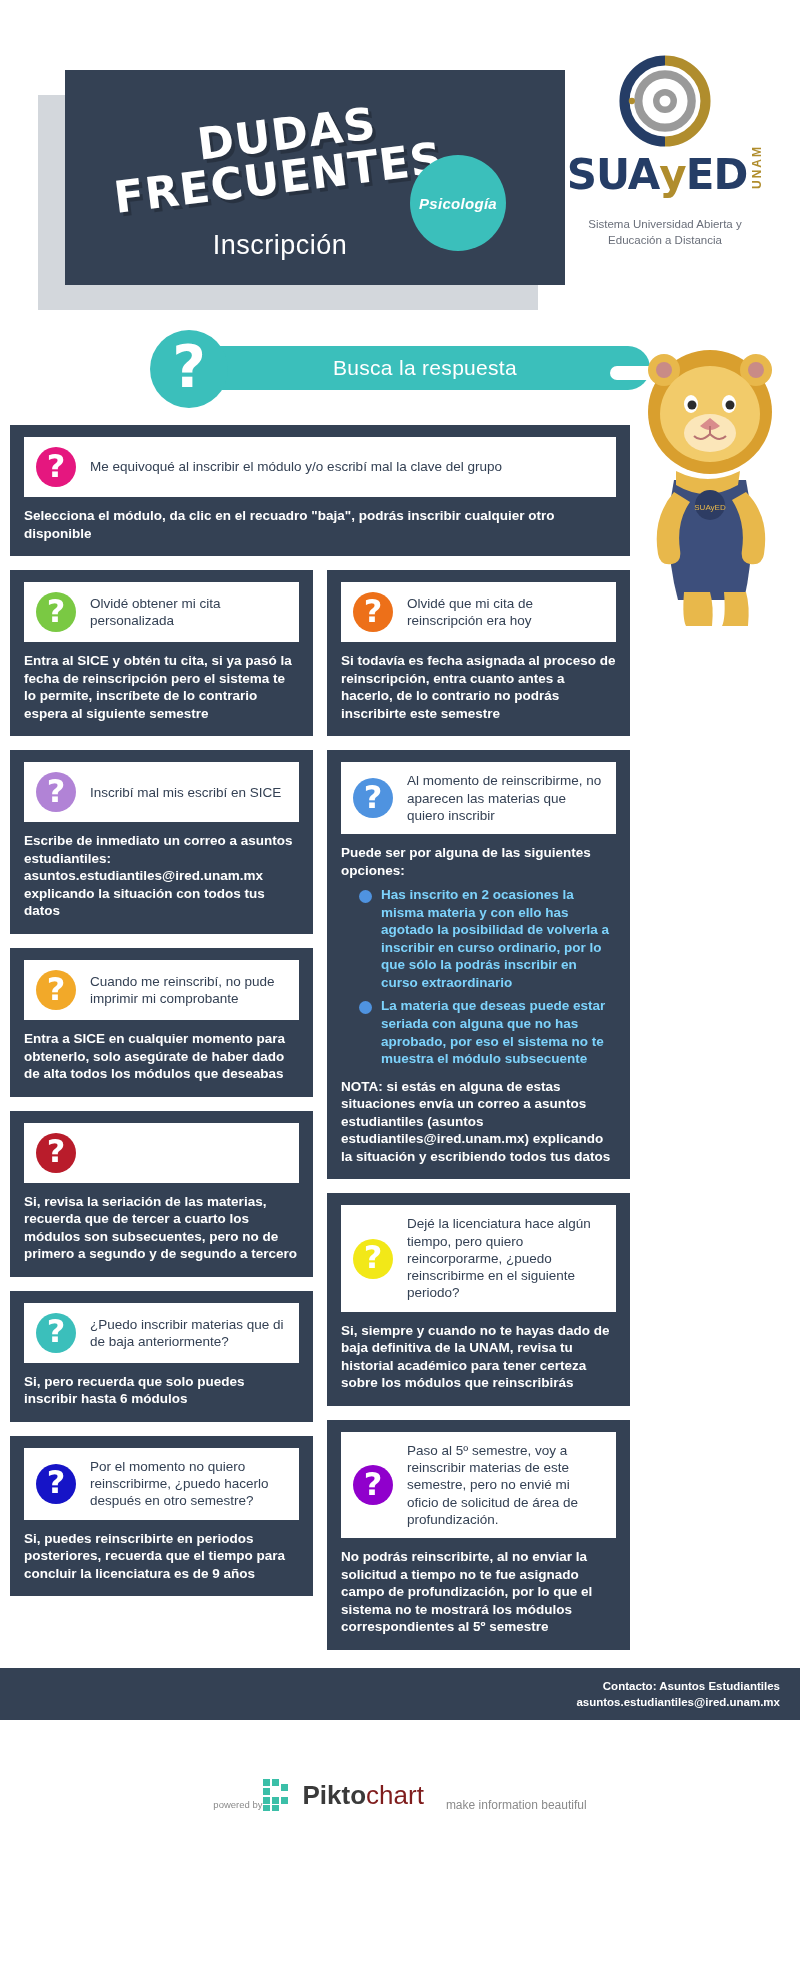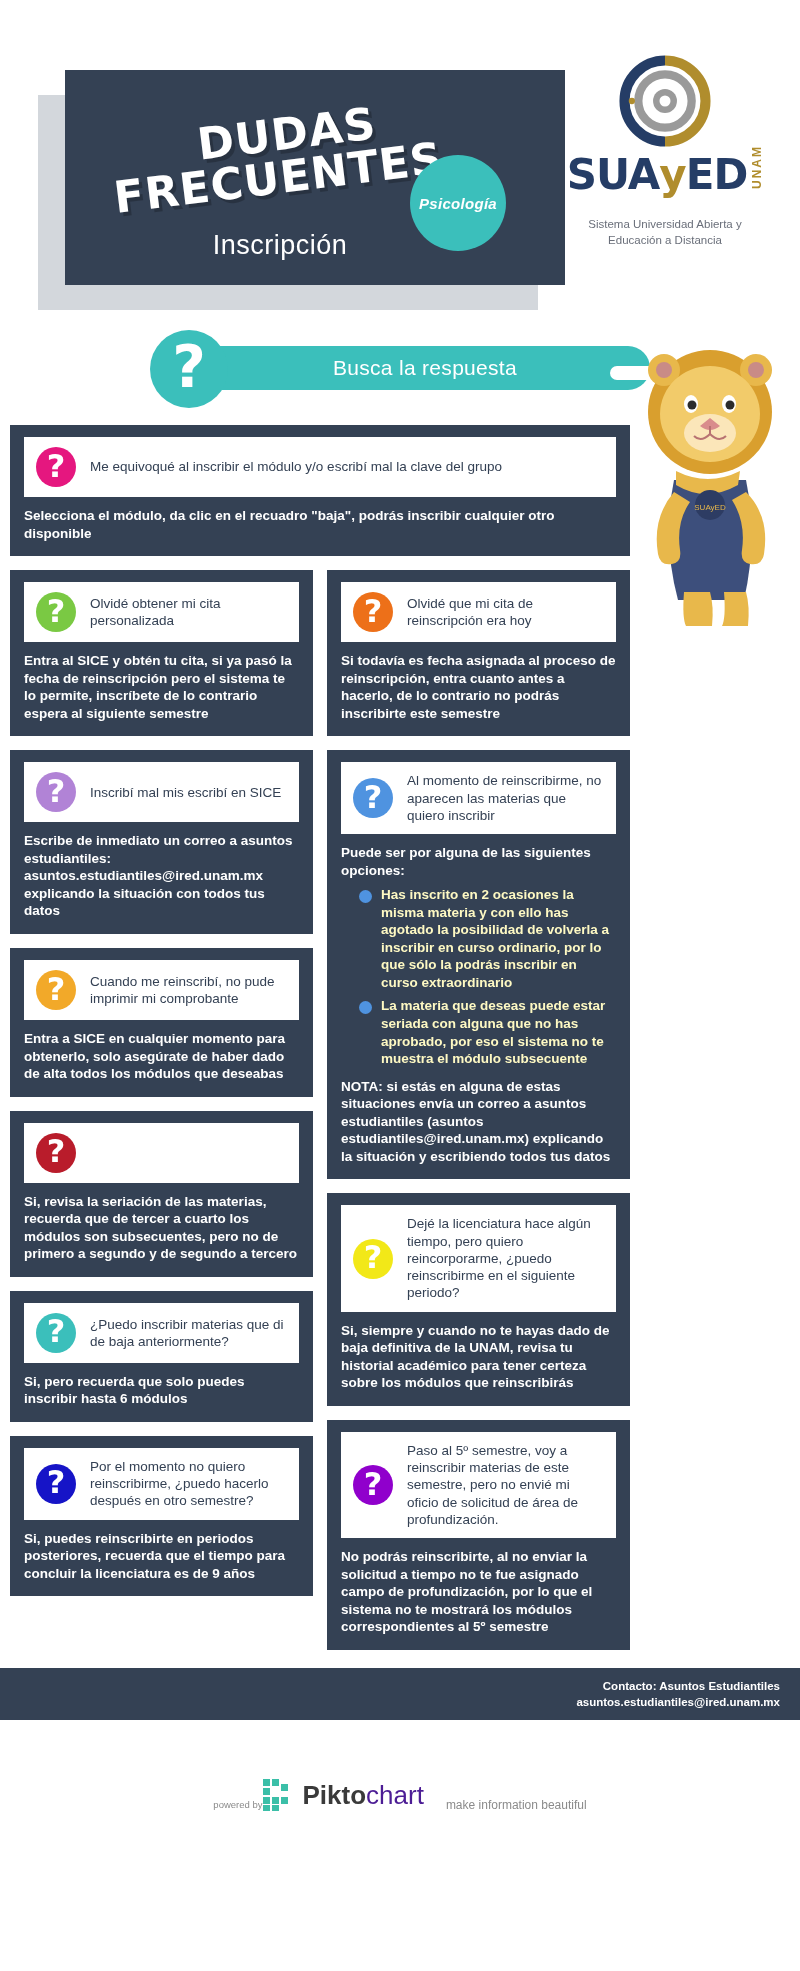--- a/index.html
+++ b/index.html
@@ -224,21 +224,21 @@
     margin-top:10px;
     white-space:pre-line;
   }
   ul.opts{
     list-style:none;
     margin:7px 0 0 0;
     padding:0 0 0 18px;
   }
   ul.opts li{
     position:relative;
-    color:#fef9c3;
+    color:#7dd3fc;
     font-size:13.5px;
     line-height:1.3;
     font-weight:bold;
     margin-bottom:6px;
     padding-left:22px;
   }
   ul.opts li .dot{
     position:absolute;
     left:0; top:4px;
     width:13px; height:13px;
@@ -294,21 +294,21 @@
     margin-bottom:2px;
   }
   .pikto-row{ display:flex; align-items:center; }
   .pikto-word{
     font-size:26px;
     line-height:1;
     margin-left:6px;
     font-family:"Liberation Sans", sans-serif;
   }
   .pikto-word b{ color:#3a3a3a; font-weight:bold; }
-  .pikto-word i{ color:#4c1d95; font-style:normal; font-weight:300; }
+  .pikto-word i{ color:#7f1d1d; font-style:normal; font-weight:300; }
   .pikto-sub{
     color:#8b8b8b;
     font-size:12px;
     margin-top:3px;
     margin-left:22px;
   }
 </style>
 </head>
 <body>
 

